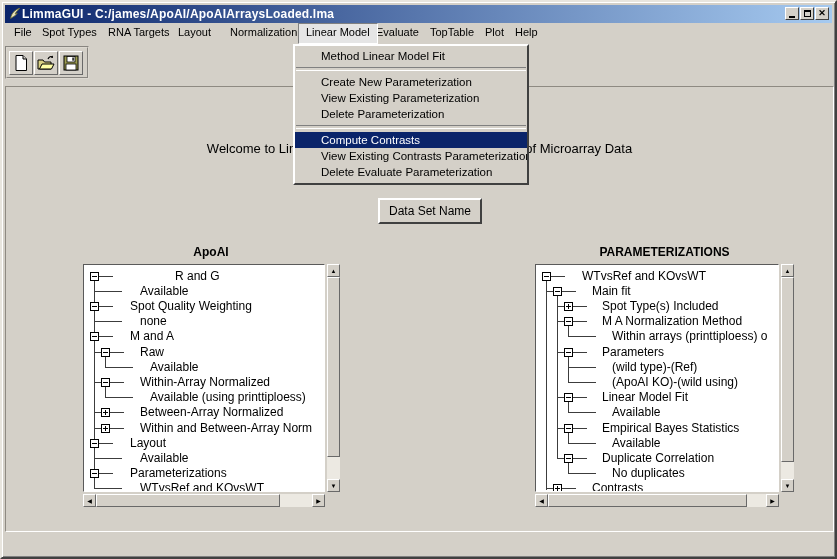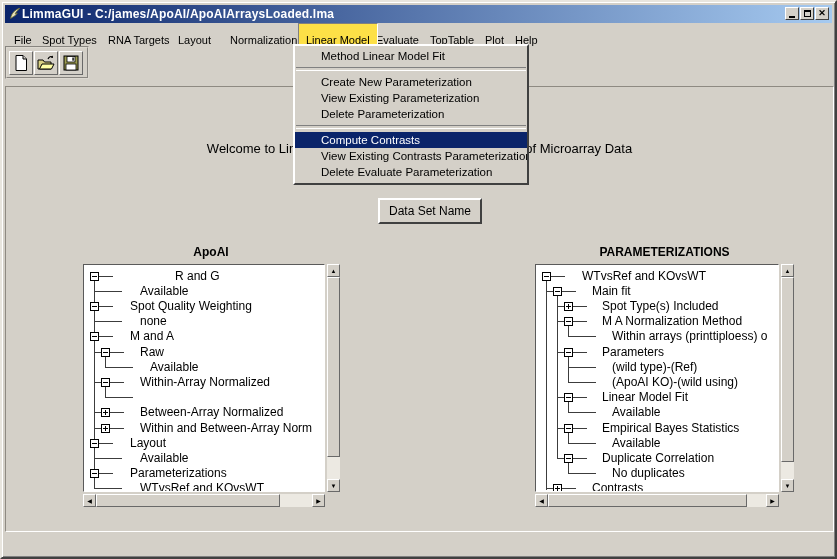--- a/index.html
+++ b/index.html
@@ -12,22 +12,22 @@
     background:linear-gradient(90deg,#0a246a,#a6caf0);display:flex;align-items:center;}
   .tb-icon{width:14px;height:14px;margin-left:3px;flex:0 0 auto;}
   .tb-title{color:#fff;font-size:12px;font-weight:bold;margin-left:0;white-space:nowrap;letter-spacing:.2px;}
   .tb-btns{position:absolute;right:3px;top:2px;display:flex;gap:1px;}
   .tb-btn{width:14px;height:13px;background:#d4d0c8;border:1px solid;border-color:#fff #404040 #404040 #fff;
     box-sizing:border-box;display:flex;align-items:center;justify-content:center;font-size:9px;line-height:9px;color:#000;font-weight:bold;}
   .glyph-min{width:6px;height:2px;background:#000;margin-top:6px;}
   .glyph-max{width:7px;height:7px;border:1px solid #000;border-top-width:2px;box-sizing:border-box;}
   
   .menubar{position:absolute;left:3px;top:21px;right:3px;height:20px;background:#d4d0c8;font-size:11px;}
-  .mb-item{position:absolute;top:0;height:19px;line-height:19px;padding:8px 7px;color:#000;white-space:nowrap;}
-  .mb-open{background:#fde047;z-index:3;border:1px solid;border-color:#808080 #fff #fff #808080;line-height:17px;}
+  .mb-item{position:absolute;top:0;height:19px;line-height:19px;padding:0 7px;color:#000;white-space:nowrap;}
+  .mb-open{background:#e5e5e5;z-index:3;border:1px solid;border-color:#808080 #fff #fff #808080;line-height:17px;}
   
   .toolbar{position:absolute;left:3px;top:44px;width:84px;height:33px;box-sizing:border-box;
     border:2px groove #dcd8d0;display:flex;align-items:center;padding-left:2px;background:#d4d0c8;}
   .tool-btn{width:24px;height:24px;box-sizing:border-box;background:#d4d0c8;margin-right:1px;
     border:1px solid;border-color:#fff #696969 #696969 #fff;display:flex;align-items:center;justify-content:center;}
   
   .content{position:absolute;left:3px;top:84px;width:829px;height:446px;box-sizing:border-box;
     border:1px solid;border-color:#8e8a82 #fff #fff #8e8a82;background:#d4d0c8;}
   .welcome{position:absolute;left:0;top:54px;width:100%;text-align:center;font-size:13px;color:#000;}
   .dataset-btn{position:absolute;left:372px;top:111px;width:104px;height:26px;box-sizing:border-box;
@@ -163,20 +163,21 @@
       <div class="tbox" style="left: 17px; top: 83px; width: 9px; height: 9px;">
         <i class="h"></i>
       </div>
       <div class="tlabel" style="left: 56px; top: 80px;">Raw</div>
       <div class="tlabel" style="left: 66px; top: 95px;">Available</div>
       <div class="tl" style="left: 26px; top: 117px; width: 14px; height: 1px;"></div>
       <div class="tbox" style="left: 17px; top: 113px; width: 9px; height: 9px;">
         <i class="h"></i>
       </div>
       <div class="tlabel" style="left: 56px; top: 110px;">Within-Array Normalized</div>
+      <div class="tlabel" style="left: 66px; top: 125px;">Available (using printtiploess)</div>
       <div class="tl" style="left: 26px; top: 147px; width: 14px; height: 1px;"></div>
       <div class="tbox" style="left: 17px; top: 143px; width: 9px; height: 9px;">
         <i class="h"></i>
         <i class="v"></i>
       </div>
       <div class="tlabel" style="left: 56px; top: 140px;">Between-Array Normalized</div>
       <div class="tl" style="left: 26px; top: 163px; width: 14px; height: 1px;"></div>
       <div class="tbox" style="left: 17px; top: 159px; width: 9px; height: 9px;">
         <i class="h"></i>
         <i class="v"></i>

